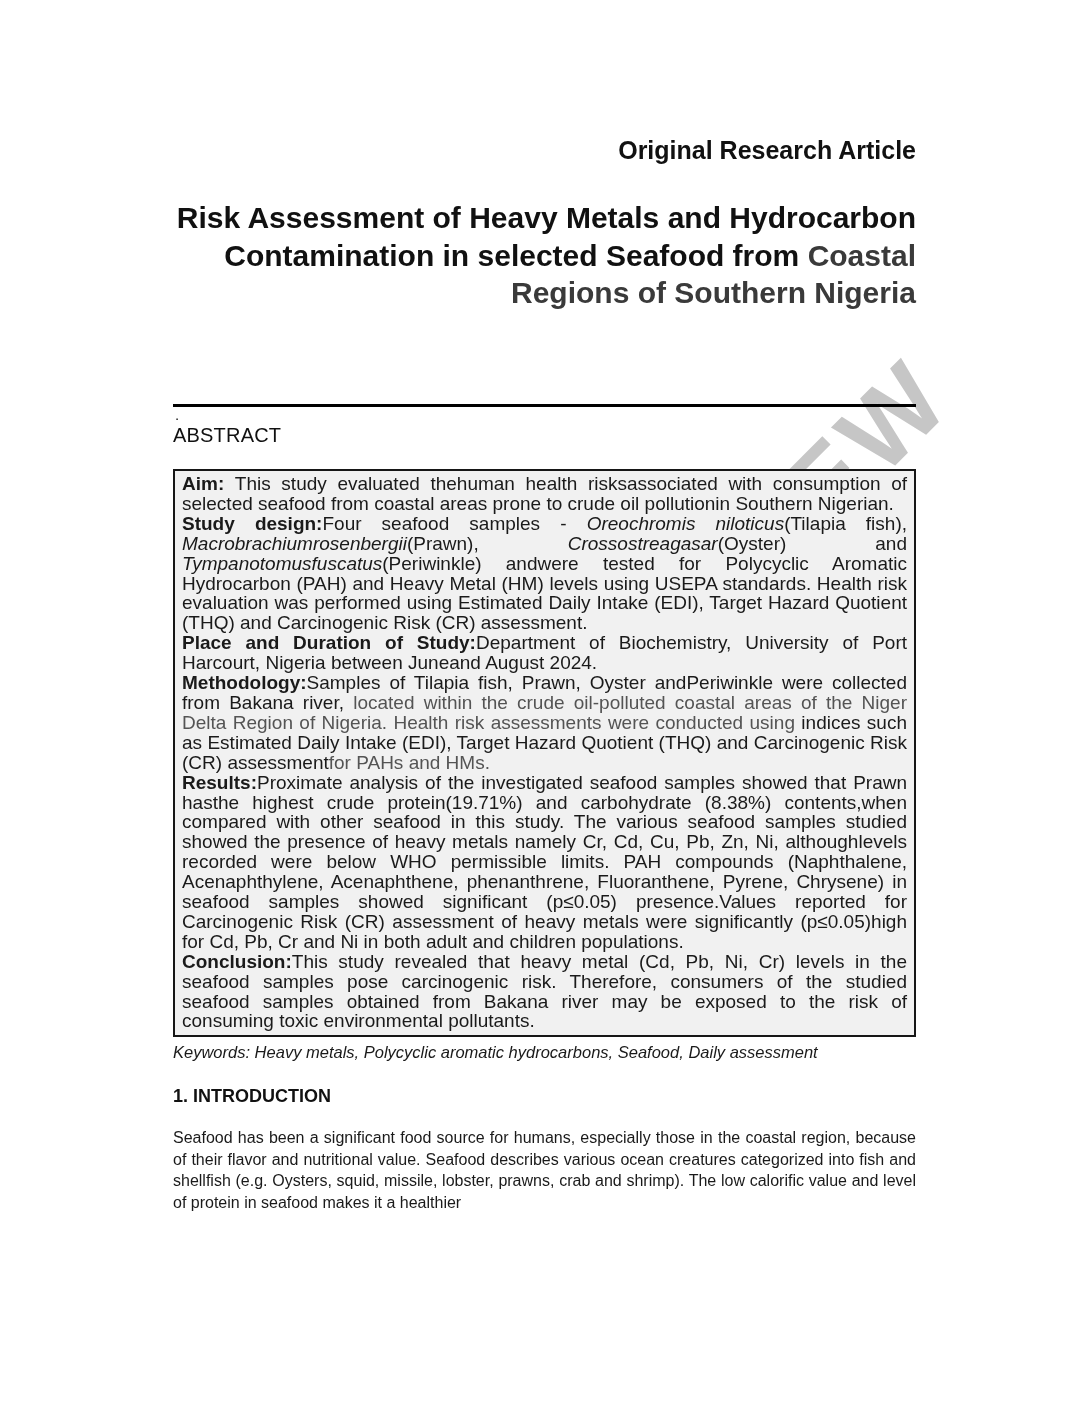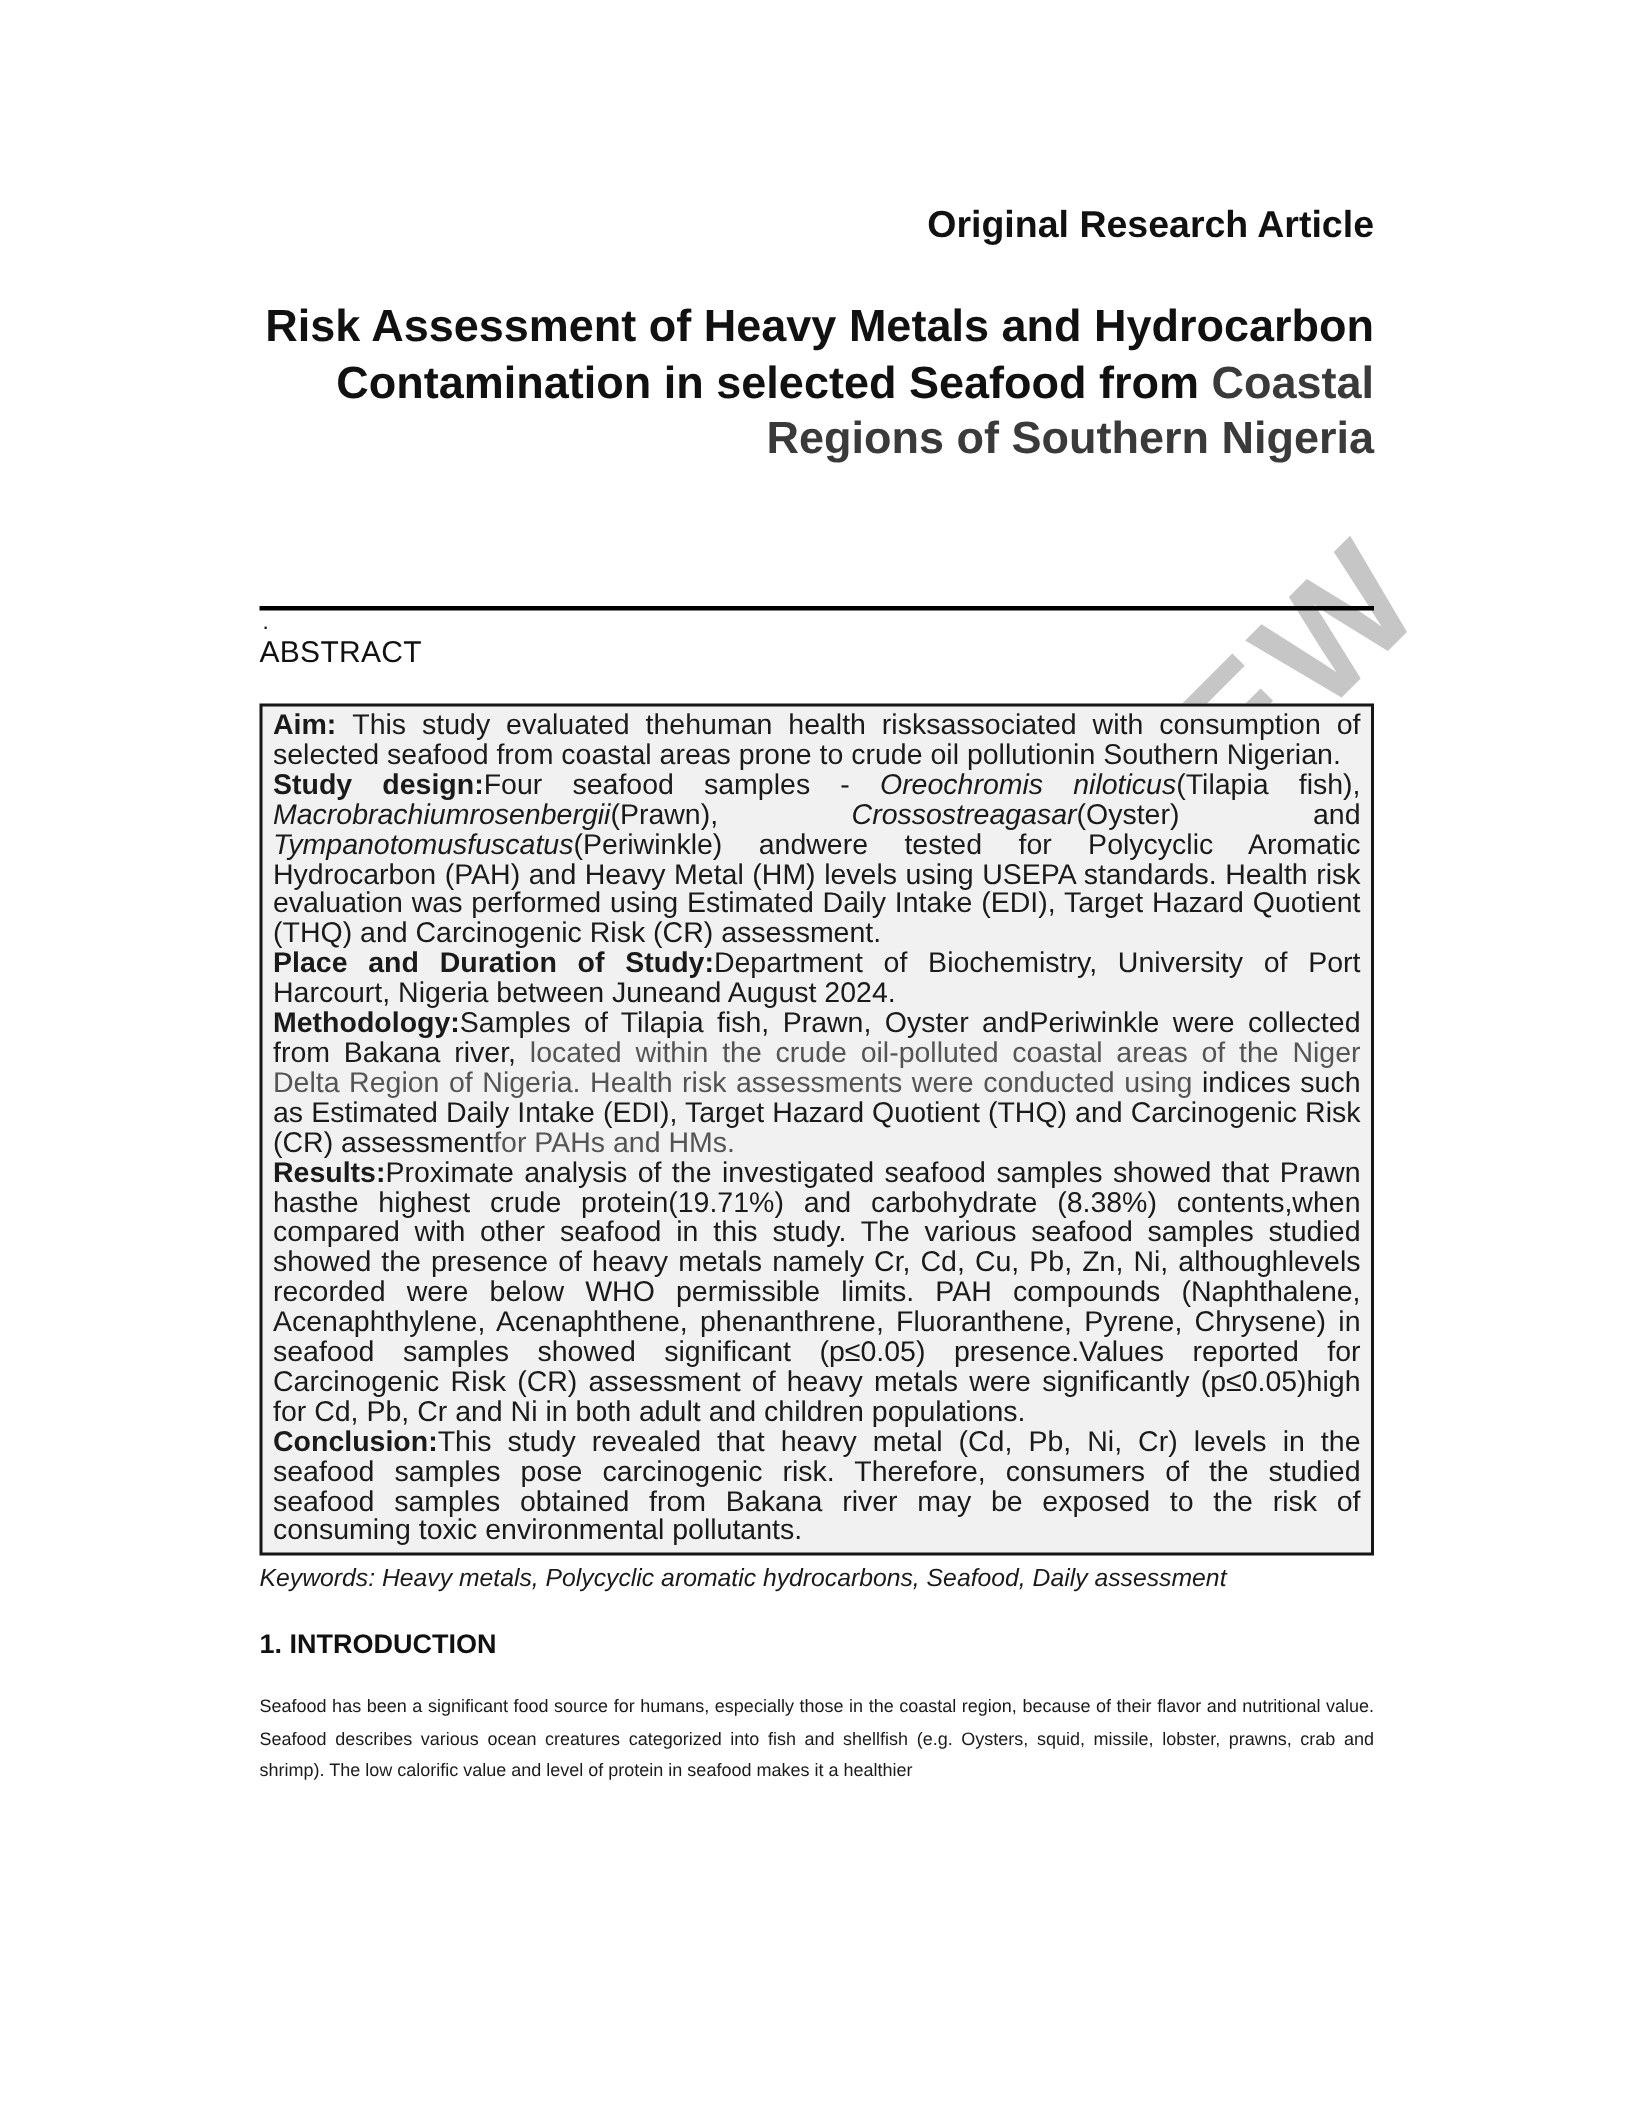--- a/index.html
+++ b/index.html
@@ -116,21 +116,21 @@
     left: 0;
     font-size: 18px;
     font-weight: bold;
     color: #111111;
   }
   .intro-paragraph {
     position: absolute;
     top: 1127px;
     left: 0;
     width: 743px;
-    font-size: 12px;
+    font-size: 16px;
     line-height: 21.7px;
     text-align: justify;
     color: #1a1a1a;
     margin: 0;
   }
 </style>
 </head>
 <body>
 
 <div id="page">

